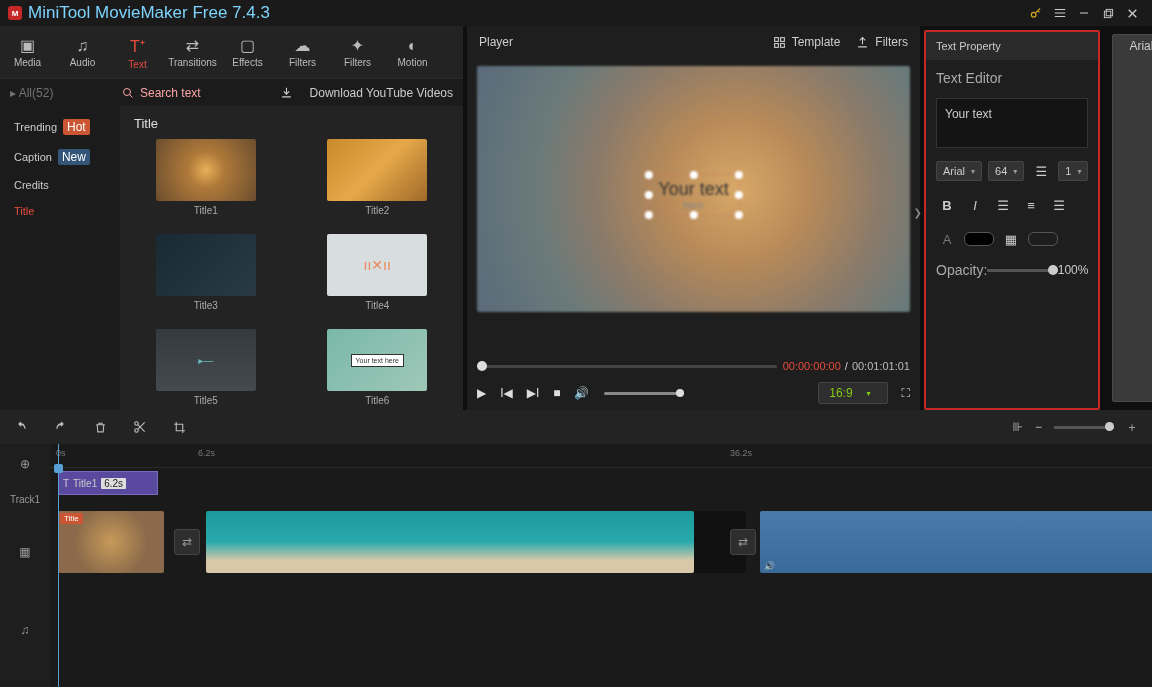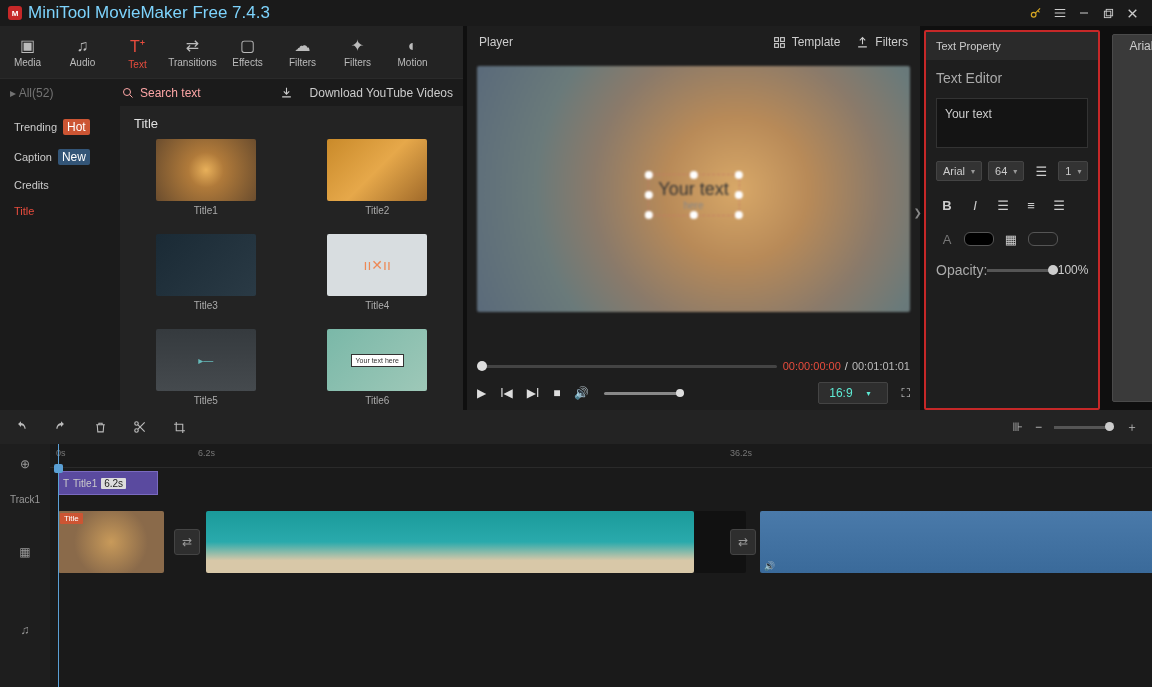--- a/index.html
+++ b/index.html
@@ -65,21 +65,21 @@
 .prog { flex:1; height:3px; background:#444; border-radius:2px; position:relative; }
 .prog .knob { position:absolute; left:0; top:-4px; width:10px; height:10px; background:#ddd; border-radius:50%; }
 .times { display:flex; gap:4px; font-size:11px; }
 .times .cur { color:#e84c3d; }
 .times .tot { color:#bbb; }
 
 .ctrls { display:flex; align-items:center; padding:6px 10px; gap:14px; }
 .ctrls .cicon { color:#ddd; cursor:pointer; font-size:12px; }
 .ctrls .vol { width:80px; height:3px; background:#888; border-radius:2px; position:relative; }
 .ctrls .vol .vk { position:absolute; right:0; top:-3px; width:8px; height:8px; background:#ddd; border-radius:50%; }
-.ctrls .aspect { margin-left:auto; background:#2e2e2e; border:1px solid #444; padding:3px 16px 3px 10px; color:#5eead4; display:flex; align-items:center; gap:14px; border-radius:2px; }
+.ctrls .aspect { margin-left:auto; background:#2e2e2e; border:1px solid #444; padding:3px 16px 3px 10px; color:#84cc16; display:flex; align-items:center; gap:14px; border-radius:2px; }
 
 
 .props { width:224px; background:#1e1e1e; display:flex; flex-direction:column; border:2px solid #c62828; border-radius:2px; margin:4px 4px 0 0; }
 .props-head { height:28px; background:#2a2a2a; display:flex; align-items:center; padding:0 10px; color:#ccc; font-size:11px; }
 .props-body { flex:1; padding:10px; display:flex; flex-direction:column; gap:12px; }
 .props-body .label { color:#aaa; font-size:14px; }
 .textarea { background:#141414; border:1px solid #333; height:50px; padding:8px; color:#ccc; }
 .row { display:flex; gap:6px; align-items:center; }
 .sel { background:#333; border:1px solid #444; color:#ccc; padding:3px 6px; display:flex; align-items:center; gap:6px; border-radius:2px; font-size:11px; }
 .sel .arr { font-size:8px; color:#999; }

